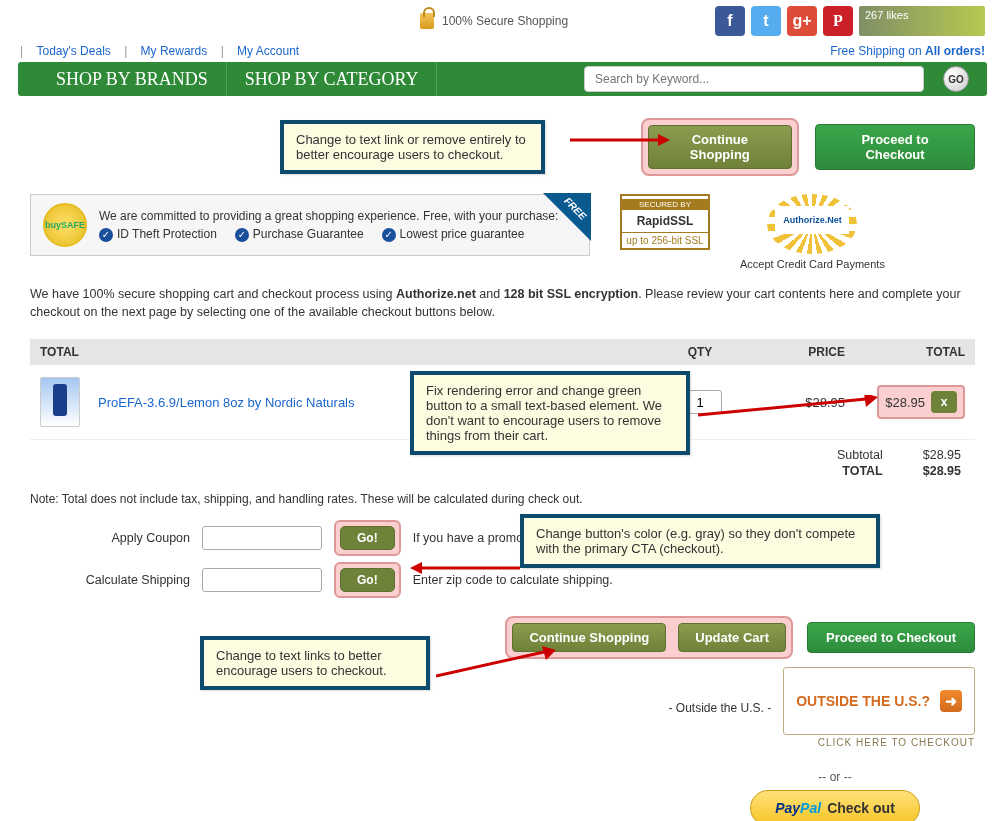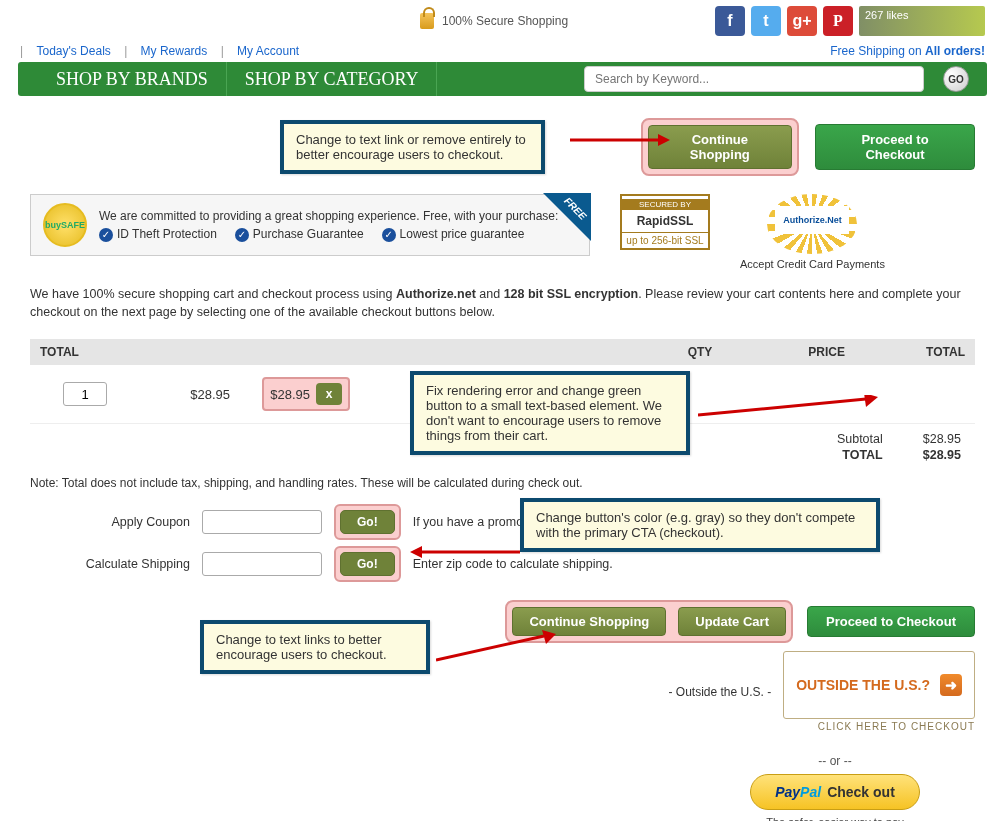--- a/index.html
+++ b/index.html
@@ -175,20 +175,24 @@
   </div>
 
   <div class="cart-header">
     <div class="col-item">TOTAL</div>
     <div class="col-qty">QTY</div>
     <div class="col-price">PRICE</div>
     <div class="col-total">TOTAL</div>
   </div>
 
   <div class="cart-row">
+    <div class="col-item" style="display:flex;align-items:center;">
+      <div class="prod-thumb"></div>
+      <a class="prod-link">ProEFA-3.6.9/Lemon 8oz by Nordic Naturals</a>
+    </div>
     <div class="annot" style="position:absolute; left:380px; top:6px; width:280px; z-index:6;">Fix rendering error and change green button to a small text-based element. We don't want to encourage users to remove things from their cart.</div>
     <div class="col-qty"><input class="qty-input" value="1" style=""></div>
     <div class="col-price">$28.95</div>
     <div class="col-total">
       <div class="row-total-wrap">
         <span class="pink-highlight-sm">
           <span>$28.95</span>
           <button class="remove-btn">x</button>
         </span>
       </div>

